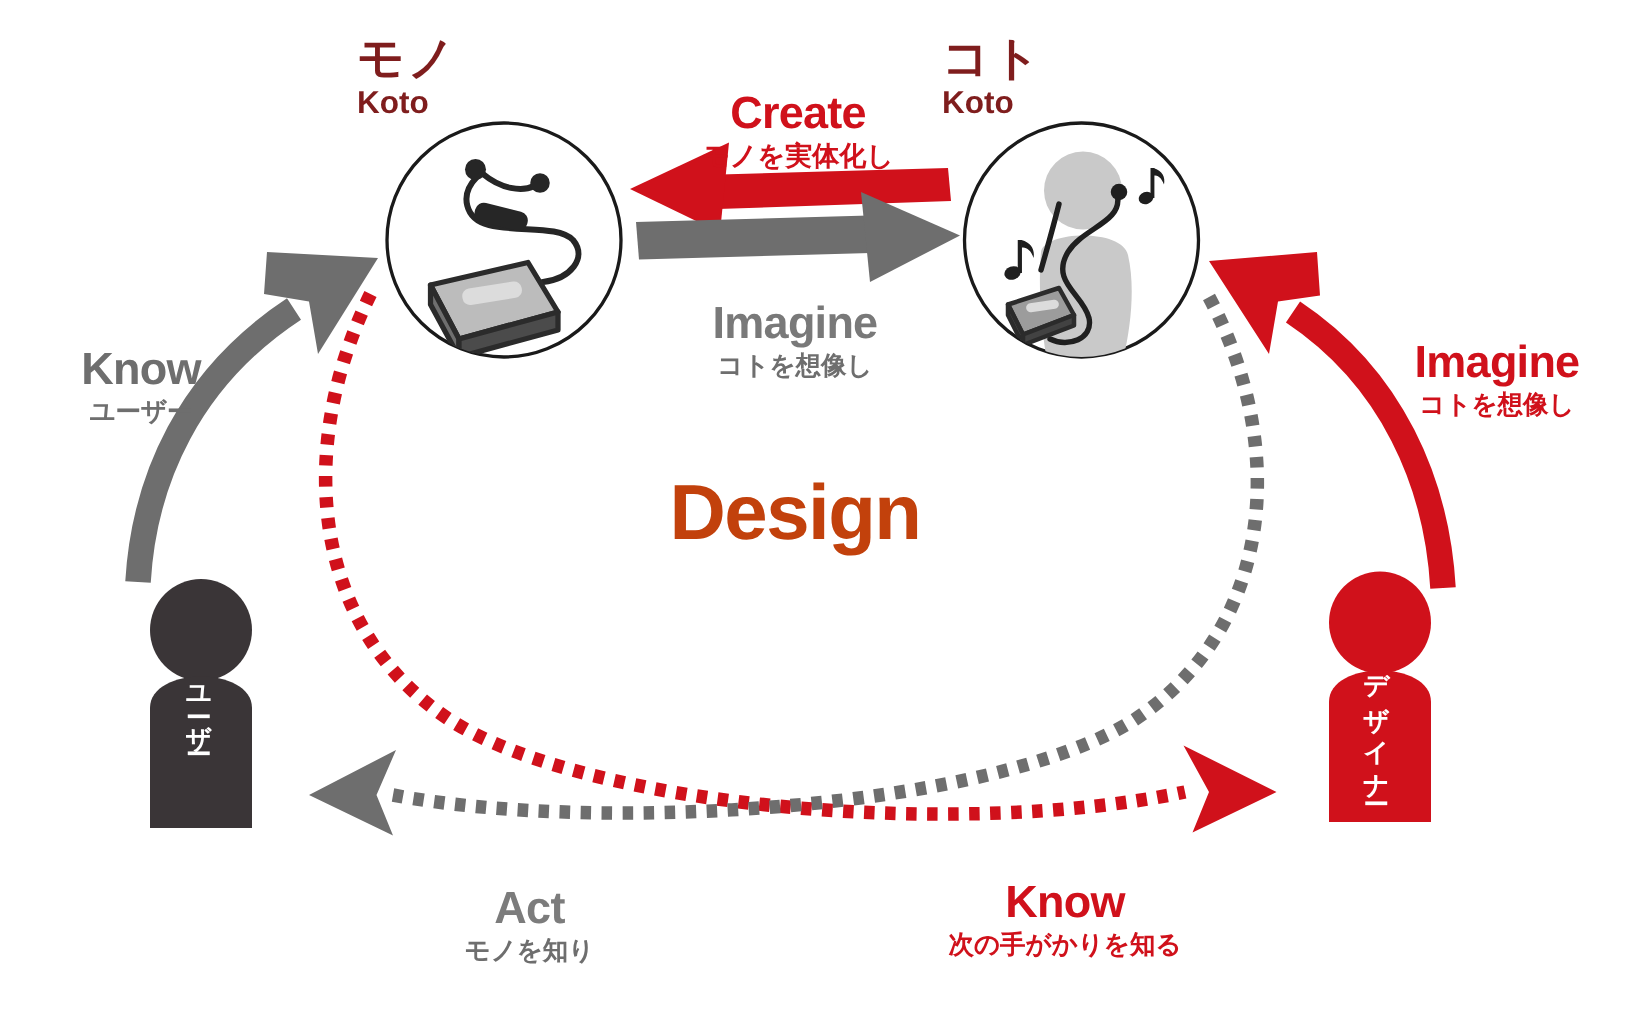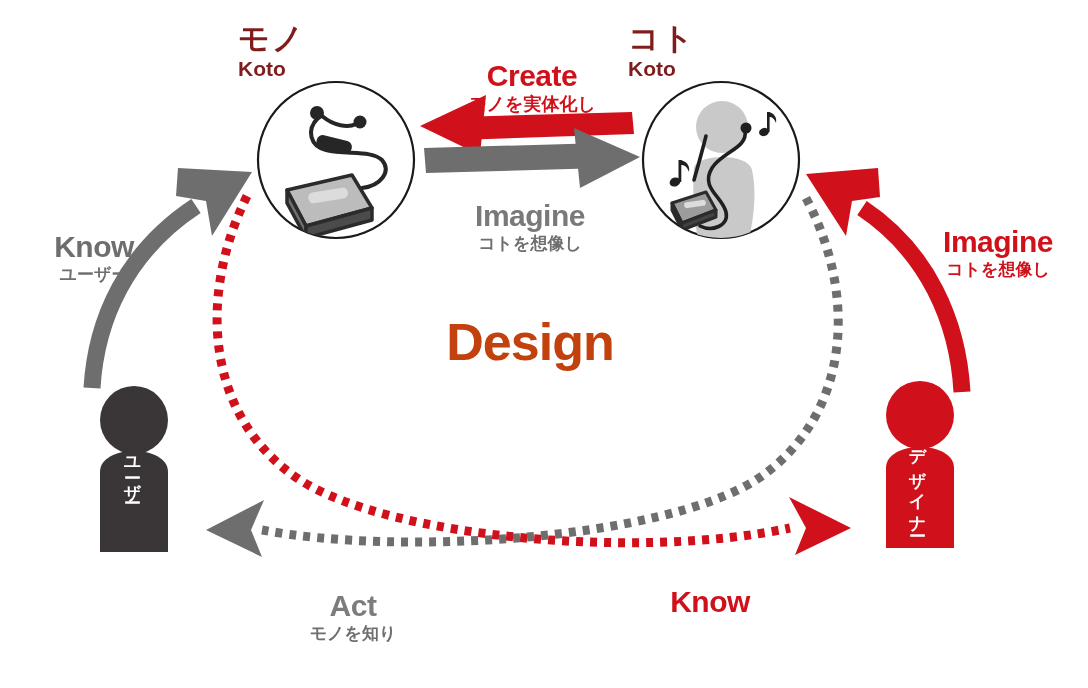--- a/index.html
+++ b/index.html
@@ -258,20 +258,21 @@
     <span class="jp">ユーザー</span>
   </div>
 
   <div class="label" id="lbl-act">
     <span class="en">Act</span>
     <span class="jp">モノを知り</span>
   </div>
 
   <div class="label" id="lbl-know-red">
     <span class="en">Know</span>
+    <span class="jp">次の手がかりを知る</span>
   </div>
 
   <div id="lbl-design">Design</div>
 
   <div class="person-label" id="person-label-user">ユーザー</div>
   <div class="person-label" id="person-label-designer">デザイナー</div>
 
 </div>
 
 </body></html>

